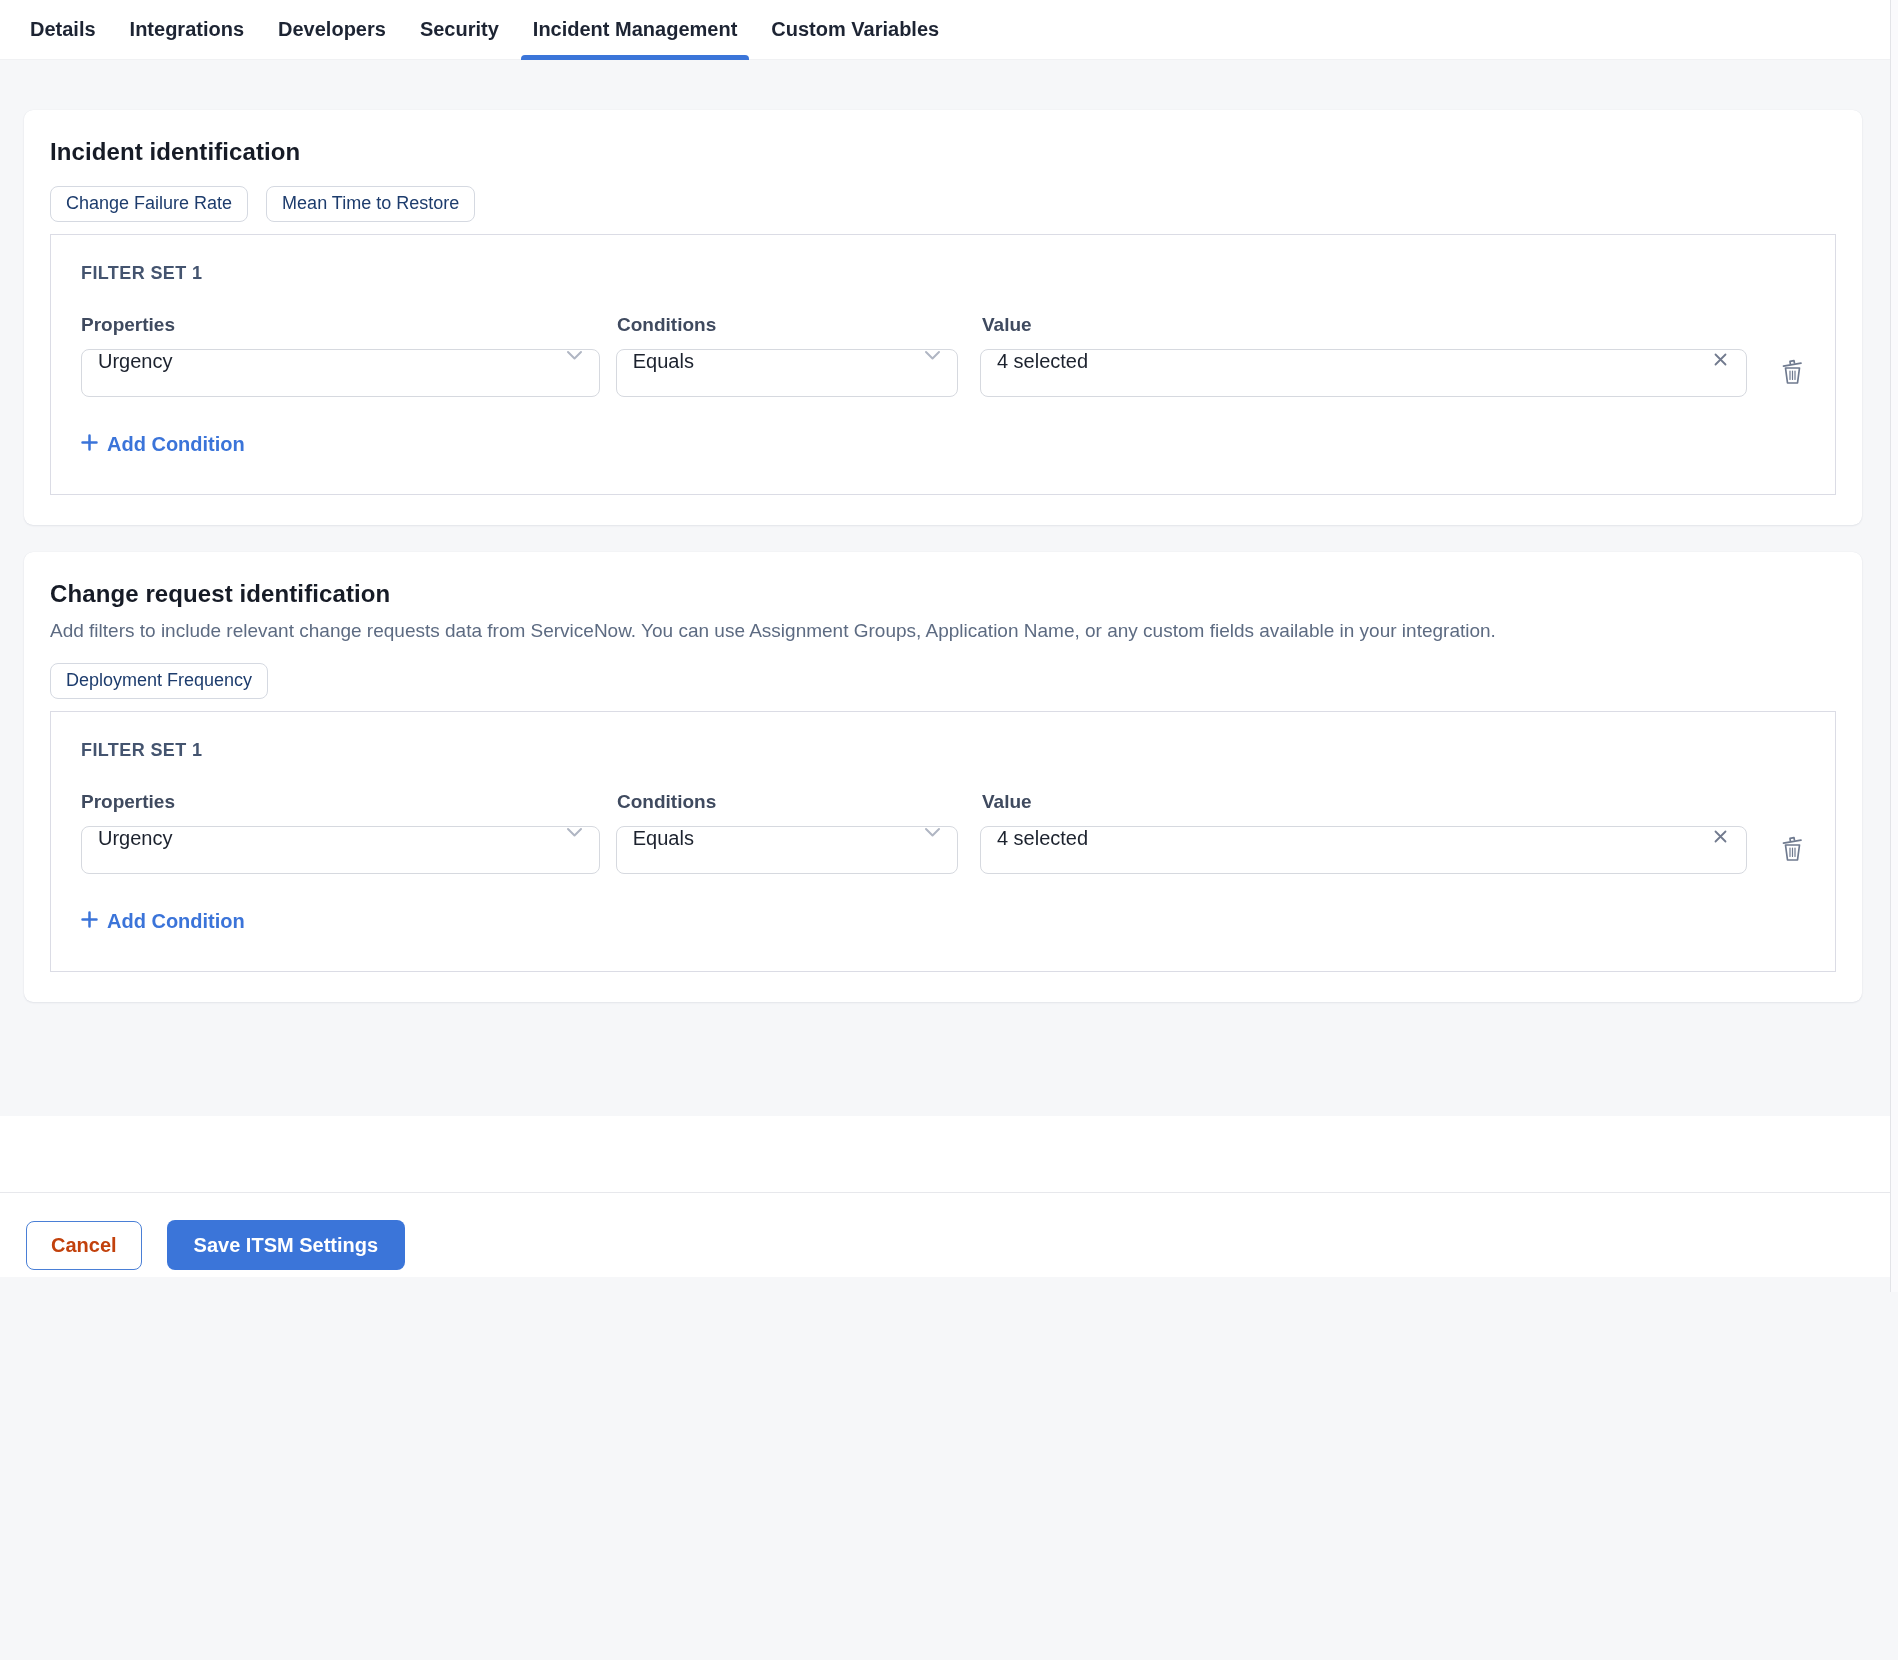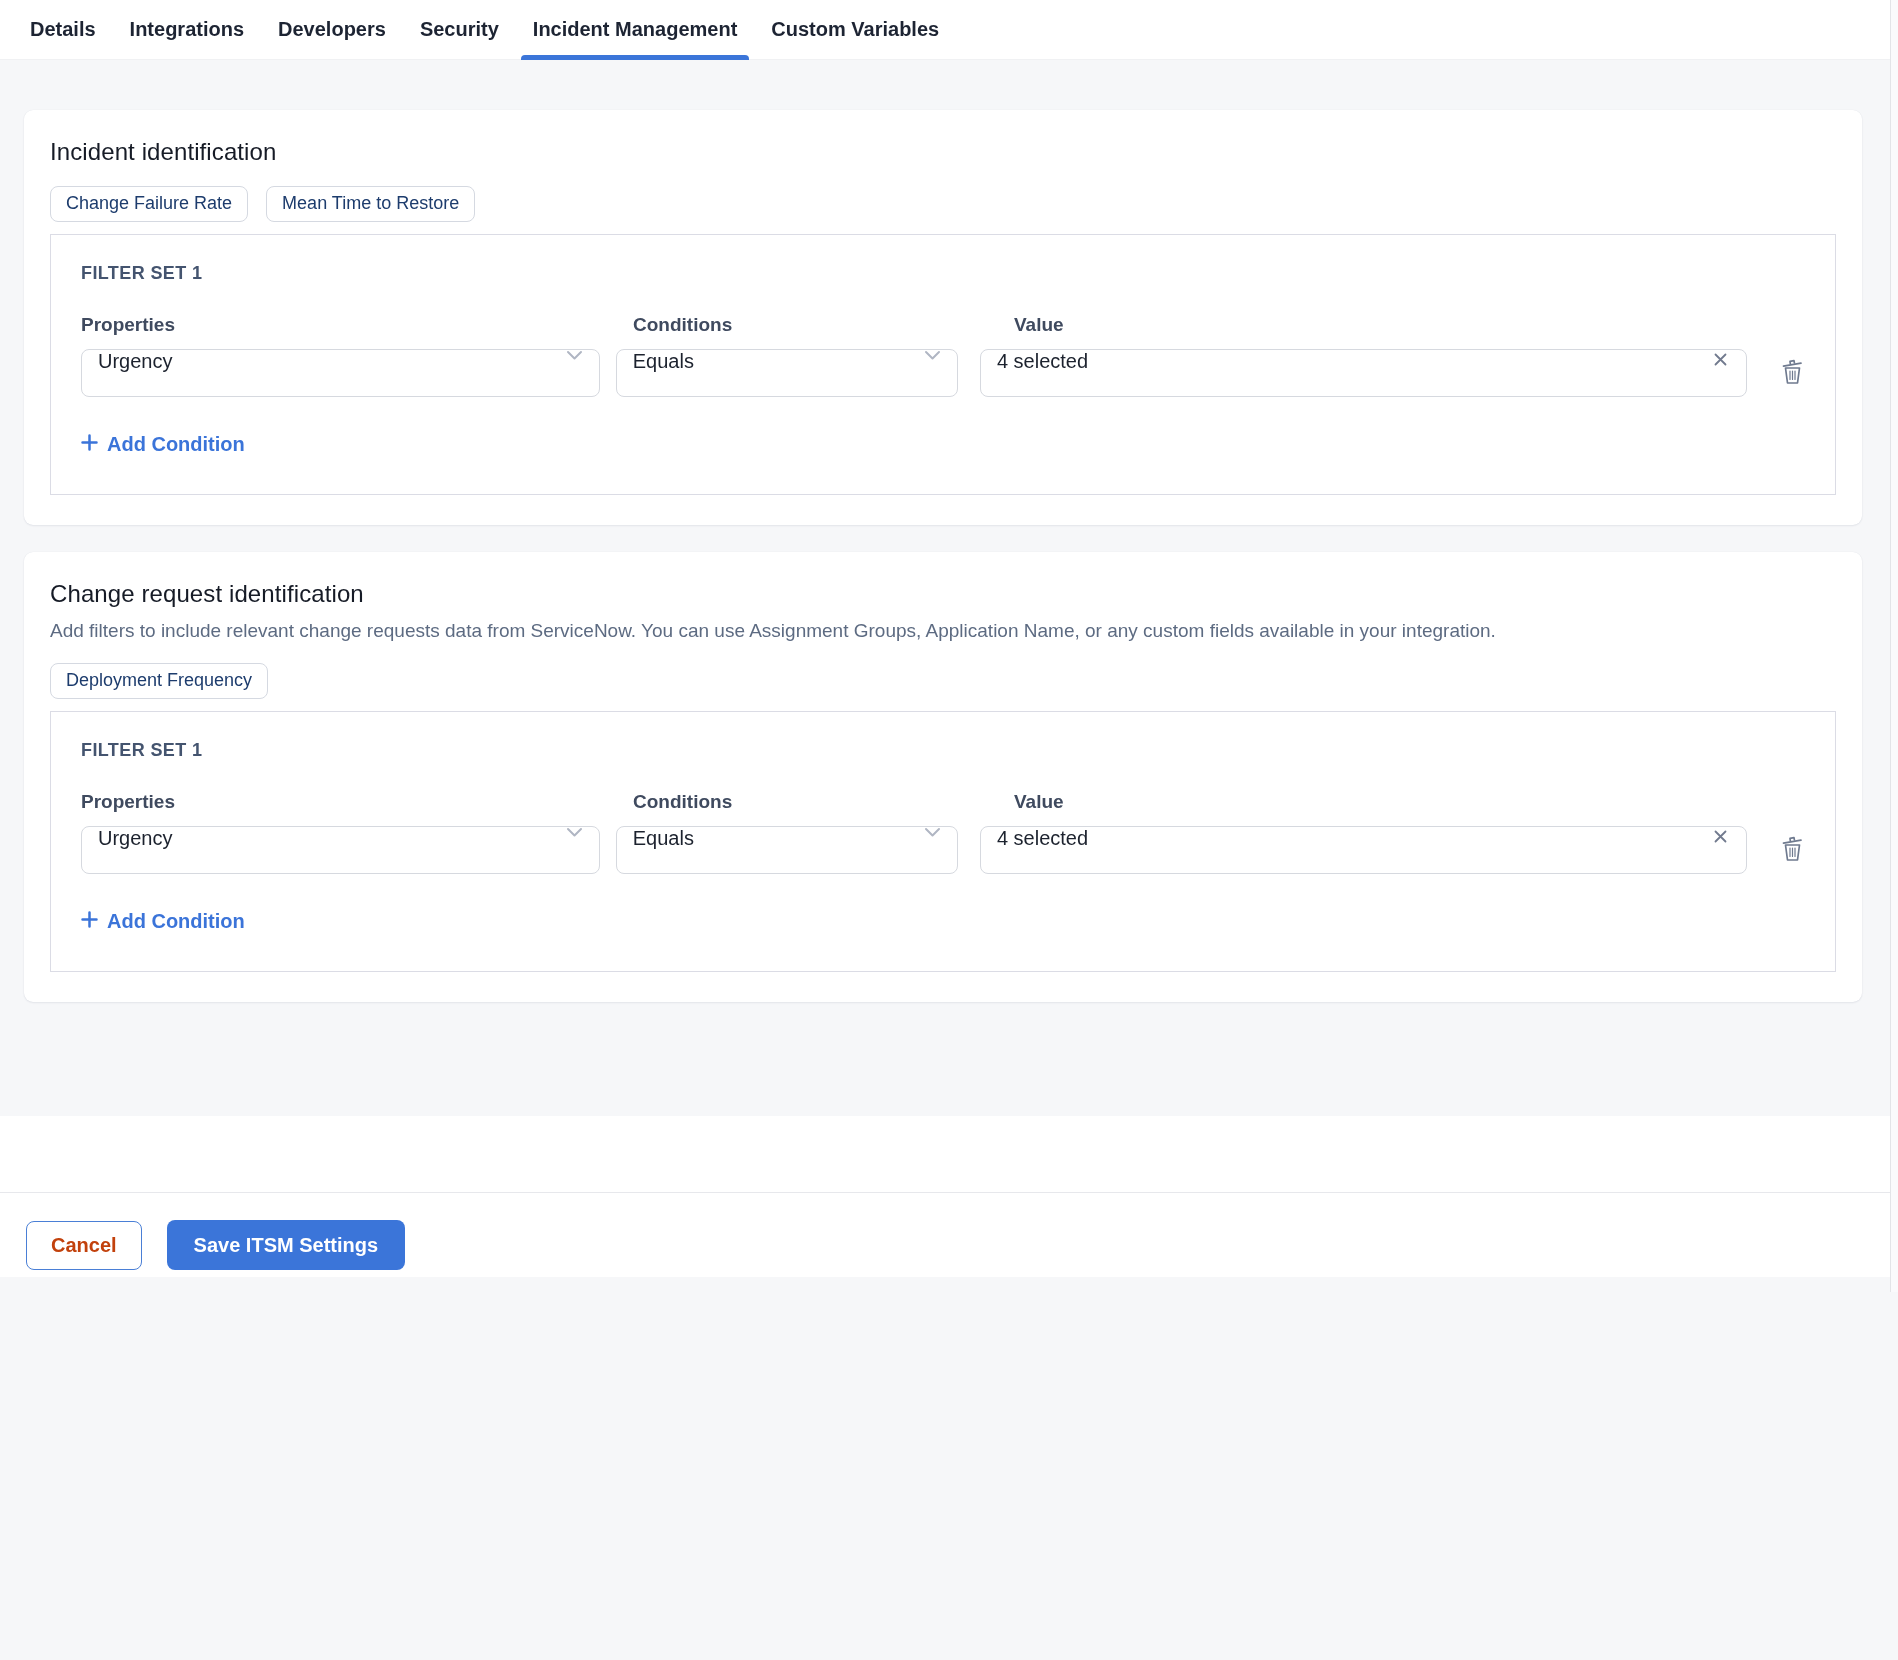--- a/index.html
+++ b/index.html
@@ -45,38 +45,38 @@
   .b2 { width:18px; height:28px; background:#C9D0DA; margin-left:11px; }
   .b3 { width:18px; height:28px; background:linear-gradient(#E0E4EA 45%, #CCD3DC 45%); margin-left:45px; }
 
   
   .card {
     background:#ffffff; border-radius:9px;
     margin:50px 36px 0 24px; padding:28px 26px 30px 26px;
     box-shadow:0 1px 2px rgba(23,43,77,.08), 0 0 1px rgba(23,43,77,.10);
   }
   .card + .card { margin-top:27px; }
-  .card h2 { margin:0; font-size:24px; font-weight:400; color:#161B26; letter-spacing:.1px; }
+  .card h2 { margin:0; font-size:24px; font-weight:700; color:#161B26; letter-spacing:.1px; }
   .card .desc { margin:10px 0 0 0; font-size:19px; color:#5D6B82; line-height:1.35; }
 
   .chips { display:flex; gap:18px; margin-top:20px; }
   .chip {
     font-family:"Liberation Sans",sans-serif;
     font-size:18px; font-weight:500; color:#1D3C6D;
     background:#ffffff; border:1px solid #D5D9E1; border-radius:8px;
     padding:6px 15px; cursor:pointer; line-height:1.2;
   }
 
   .filter-box {
     margin-top:12px; border:1px solid #DBDCE5; border-radius:0;
     padding:28px 30px 38px 30px;
   }
   .fs-title { font-size:18px; font-weight:700; color:#44546F; letter-spacing:.4px; }
 
-  .cols-labels { display:flex; margin-top:30px;gap:16px; }
+  .cols-labels { display:flex; margin-top:30px; }
   .lbl { font-size:19px; font-weight:600; color:#3F4A5F; }
   .col-props { width:520px; margin-right:16px; }
   .col-cond  { width:343px; margin-right:22px; }
   .col-value { width:769px; }
 
   .fields-row { display:flex; align-items:center; margin-top:13px; }
   .field {
     height:48px; background:#ffffff; border:1px solid #D6D9DF; border-radius:8px;
     display:flex; align-items:flex-start; justify-content:space-between;
     padding:0 16px; font-size:20px; color:#1C222E; cursor:pointer;

